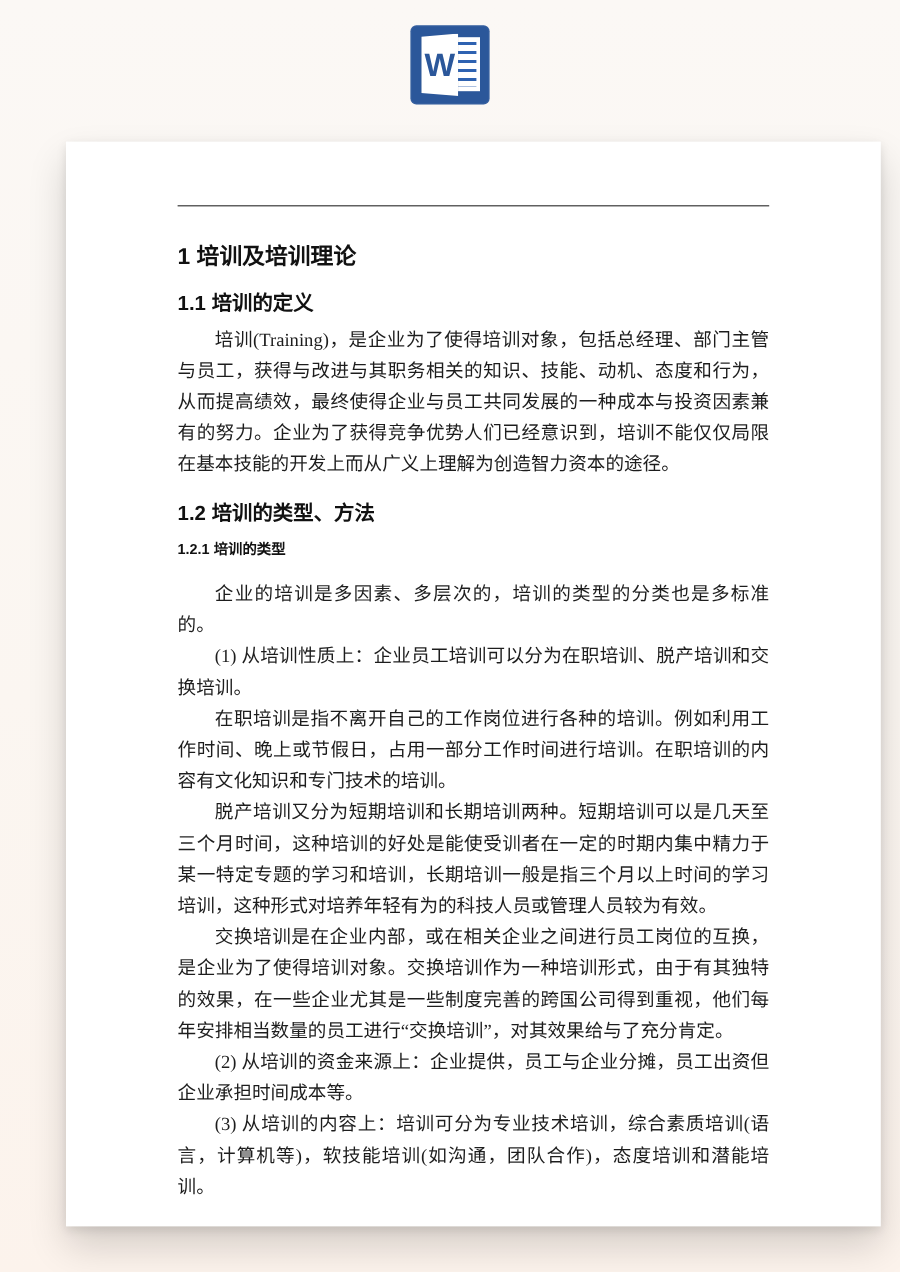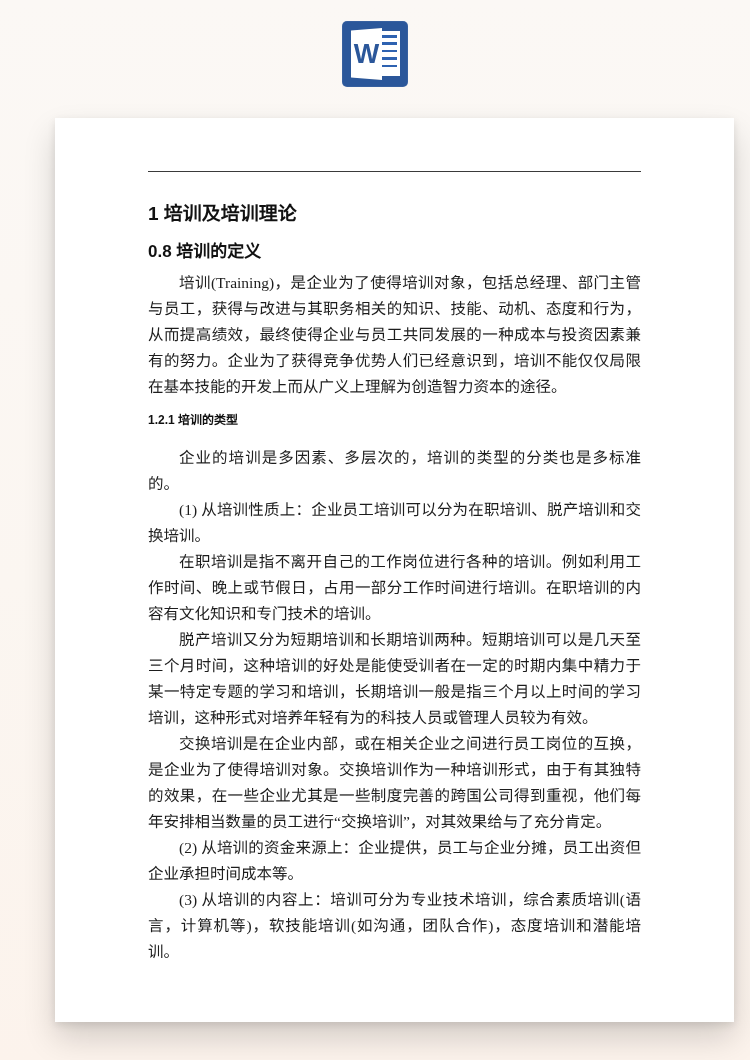--- a/index.html
+++ b/index.html
@@ -94,23 +94,24 @@
       </div>
     </div>
   </div>
 </header>
 
 <div class="sheet">
   <div class="content">
     <div class="rule"></div>
 
     <h2 class="doc-h1">1 培训及培训理论</h2>
-    <h3 class="doc-h2">0.8 培训的定义</h3>
+    <h3 class="doc-h2">1.1 培训的定义</h3>
     <p class="doc-p">培训(Training)，是企业为了使得培训对象，包括总经理、部门主管与员工，获得与改进与其职务相关的知识、技能、动机、态度和行为，从而提高绩效，最终使得企业与员工共同发展的一种成本与投资因素兼有的努力。企业为了获得竞争优势人们已经意识到，培训不能仅仅局限在基本技能的开发上而从广义上理解为创造智力资本的途径。</p>
 
+    <h3 class="doc-h2">1.2 培训的类型、方法</h3>
     <h4 class="doc-h3">1.2.1 培训的类型</h4>
 
     <p class="doc-p">企业的培训是多因素、多层次的，培训的类型的分类也是多标准的。</p>
     <p class="doc-p">(1) 从培训性质上：企业员工培训可以分为在职培训、脱产培训和交换培训。</p>
     <p class="doc-p">在职培训是指不离开自己的工作岗位进行各种的培训。例如利用工作时间、晚上或节假日，占用一部分工作时间进行培训。在职培训的内容有文化知识和专门技术的培训。</p>
     <p class="doc-p">脱产培训又分为短期培训和长期培训两种。短期培训可以是几天至三个月时间，这种培训的好处是能使受训者在一定的时期内集中精力于某一特定专题的学习和培训，长期培训一般是指三个月以上时间的学习培训，这种形式对培养年轻有为的科技人员或管理人员较为有效。</p>
     <p class="doc-p">交换培训是在企业内部，或在相关企业之间进行员工岗位的互换，是企业为了使得培训对象。交换培训作为一种培训形式，由于有其独特的效果，在一些企业尤其是一些制度完善的跨国公司得到重视，他们每年安排相当数量的员工进行“交换培训”，对其效果给与了充分肯定。</p>
     <p class="doc-p">(2) 从培训的资金来源上：企业提供，员工与企业分摊，员工出资但企业承担时间成本等。</p>
     <p class="doc-p">(3) 从培训的内容上：培训可分为专业技术培训，综合素质培训(语言，计算机等)，软技能培训(如沟通，团队合作)，态度培训和潜能培训。</p>
 

